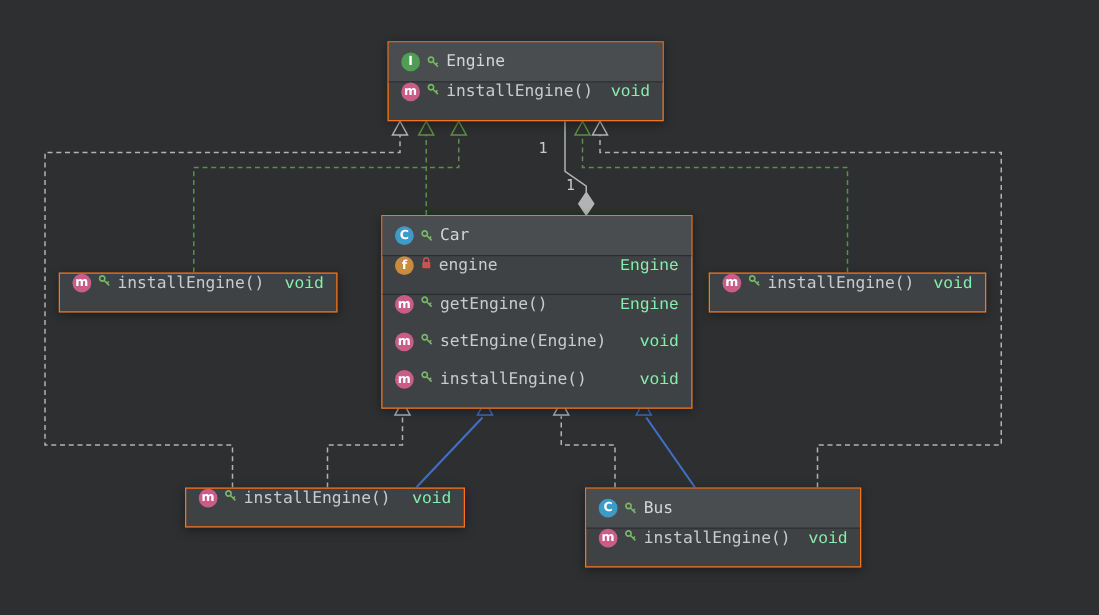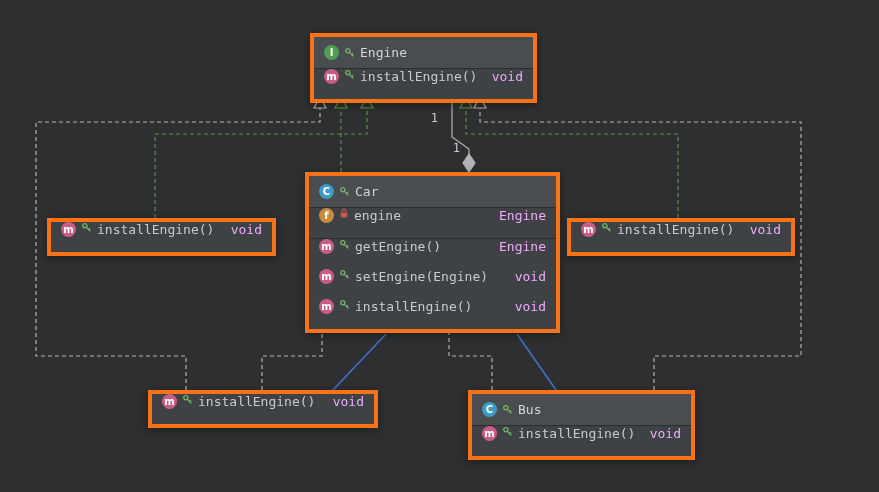--- a/index.html
+++ b/index.html
@@ -5,28 +5,28 @@
   html,body{margin:0;padding:0;background:#2d2f31;}
   .canvas{position:relative;width:879px;height:492px;background:#2d2f31;overflow:hidden;
           font-family:"DejaVu Sans Mono",monospace;}
   .edges{position:absolute;left:0;top:0;}
   .edges path{fill:none;stroke-width:1.2;}
   .edges path.dash{stroke-dasharray:4 3;}
   .edges path.gen{stroke-width:1.7;}
   .edges polygon{stroke-width:1.2;}
   .edges text{font-family:"DejaVu Sans Mono",monospace;font-size:12px;}
 
-  .node{position:absolute;background:#3f4244;border:4px solid #f97316;color:#c8cacc;
+  .node{position:absolute;background:#3f4244;border:1px solid #f97316;color:#c8cacc;
         font-size:13px;box-shadow:0 2px 8px rgba(0,0,0,.4);}
   .node-header{display:flex;align-items:center;gap:5px;height:31px;padding:0 10px;
         background:#4a4d4f;border-bottom:1px solid #2b2d2f;}
   .cname{color:#d2d4d6;}
   .row{display:flex;align-items:flex-start;gap:5px;height:30px;padding:0 10px;}
   .row.sep{border-bottom:1px solid #2b2d2f;}
-  .mtype{margin-left:auto;color:#f0abfc;}
+  .mtype{margin-left:auto;color:#86efac;font-family:Liberation Mono, monospace;}
   .cicn{width:15px;height:15px;border-radius:50%;display:inline-flex;align-items:center;
         justify-content:center;font-size:10px;font-weight:bold;color:#fff;flex:none;
         font-family:"DejaVu Sans",sans-serif;}
   .cicn.i{background:#4f9e53}.cicn.i::after{content:"I"}
   .cicn.c{background:#3d9bc8}.cicn.c::after{content:"C"}
   .cicn.m{background:#c95d85}.cicn.m::after{content:"m"}
   .cicn.f{background:#c98b3d}.cicn.f::after{content:"f"}
   .vis{display:inline-flex;flex:none;align-items:center;}
 </style>
 </head>

